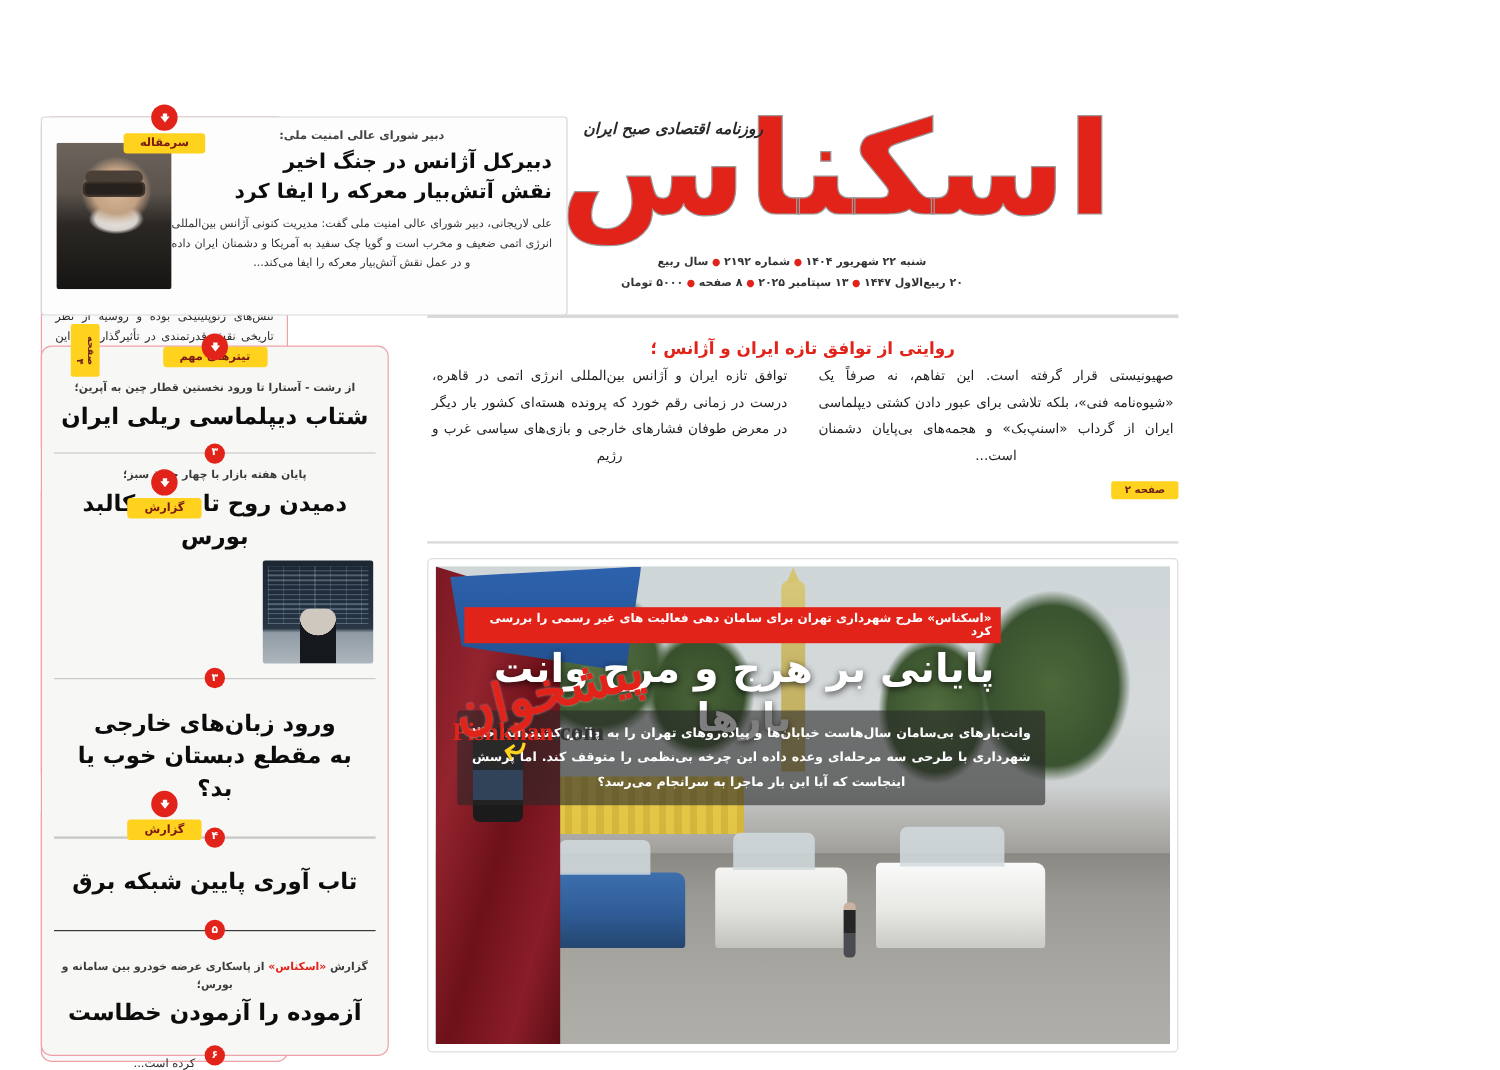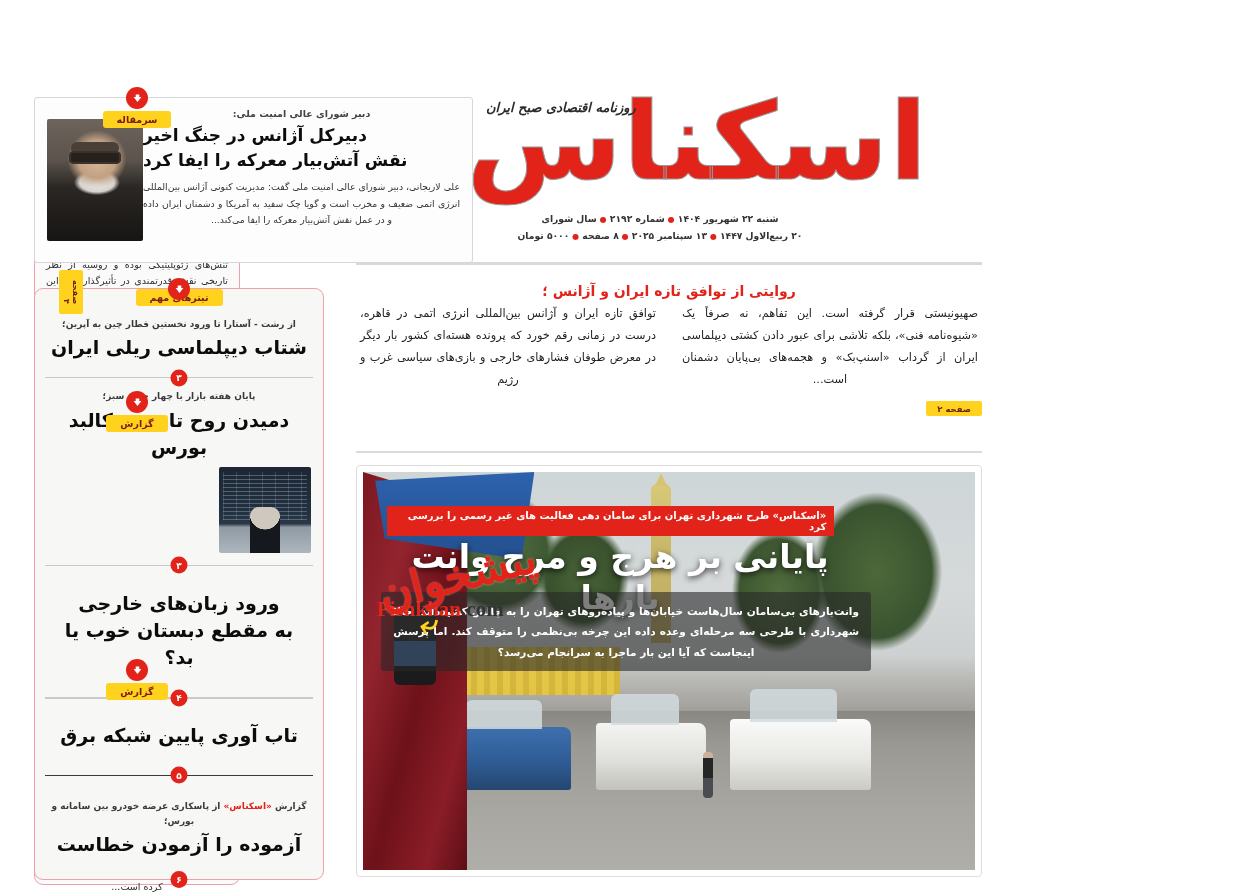--- a/index.html
+++ b/index.html
@@ -170,21 +170,21 @@
     border: 1px solid #d7d7d7;
     border-radius: 3px;
   }
   .tr-inner { display: flex; flex-direction: row; height: 100%; padding: 10px 12px; }
   .tr-text { flex: 1; }
   .tr-kicker {
     text-align: center; font-size: 9.5px; font-weight: bold;
     color: #444; margin-bottom: 4px;
   }
   .tr-headline {
-    text-align: left; font-size: 17px; font-weight: bold;
+    text-align: right; font-size: 17px; font-weight: bold;
     color: #0d0d0d; line-height: 1.45; margin-bottom: 7px;
   }
   .tr-body {
     font-size: 9.3px; line-height: 1.78; color: #333;
     text-align: justify; text-align-last: center;
   }
   .portrait {
     width: 96px; height: 122px;
     border-radius: 2px;
     align-self: center;
@@ -540,21 +540,21 @@
 
   </div>
 
   <div class="masthead">
     <div class="logo-wrap">
       <span class="logo-text">اسکناس</span>
       <span class="logo-super">روزنامه اقتصادی صبح ایران</span>
     </div>
     <div class="dateline">
       <div>
-        <span>شنبه ۲۲ شهریور ۱۴۰۴</span><span class="dot">●</span><span>شماره ۲۱۹۲</span><span class="dot">●</span><span>سال شورای</span>
+        <span>شنبه ۲۲ شهریور ۱۴۰۴</span><span class="dot">●</span><span>شماره ۲۱۹۲</span><span class="dot">●</span><span>سال ربیع</span>
       </div>
       <div>
         <span>۲۰ ربیع‌الاول ۱۴۴۷</span><span class="dot">●</span><span>۱۳ سپتامبر ۲۰۲۵</span><span class="dot">●</span><span>۸ صفحه</span><span class="dot">●</span><span>۵۰۰۰ تومان</span>
       </div>
     </div>
   </div>
   <div class="rule-under-masthead"></div>
 
   <div id="card-top-right">
     <div class="tr-inner">

